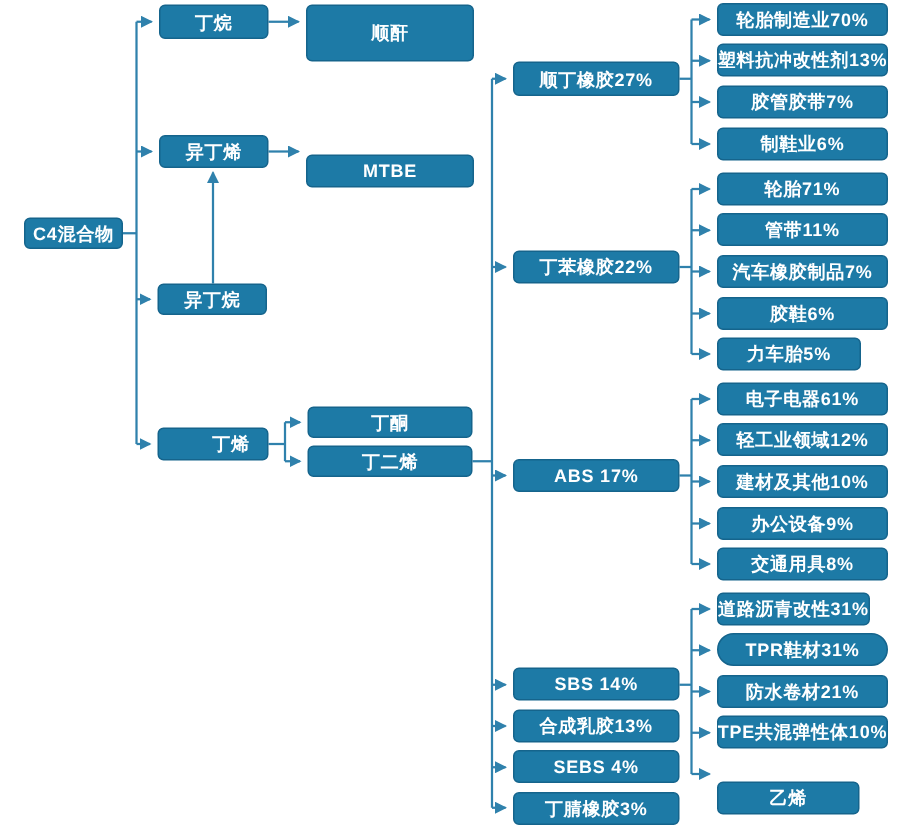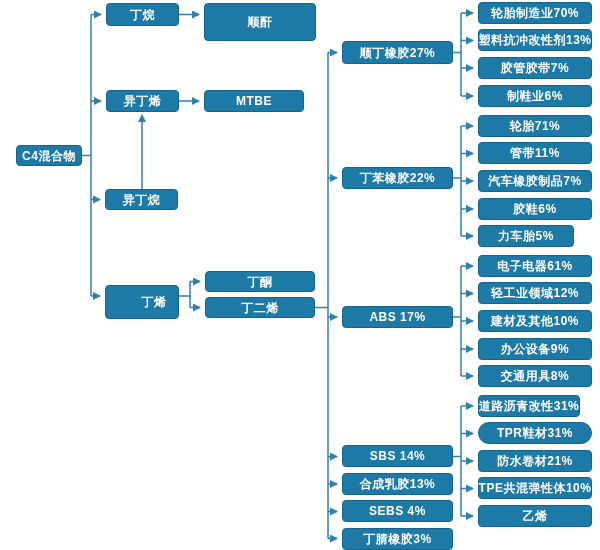--- a/index.html
+++ b/index.html
@@ -112,24 +112,24 @@
       <path d="M461 488.5 H473" marker-end="url(#arr)"></path>
       <path d="M461 516 H473" marker-end="url(#arr)"></path>
     </g>
   </svg>
 
   <div class="node" style="left:16px;top:145px;width:66px;height:21px;">C4混合物</div>
 
   <div class="node" style="left:106px;top:3px;width:73px;height:23px;">丁烷</div>
   <div class="node" style="left:106px;top:90px;width:73px;height:22px;">异丁烯</div>
   <div class="node" style="left:105px;top:189px;width:73px;height:21px;">异丁烷</div>
-  <div class="node" style="left:105px;top:285px;width:74px;height:34px;padding-left:24px;">丁烯</div>
+  <div class="node" style="left:105px;top:285px;width:74px;height:22px;padding-left:24px;">丁烯</div>
 
   <div class="node" style="left:204px;top:3px;width:112px;height:38px;">顺酐</div>
-  <div class="node" style="left:204px;top:90px;width:100px;height:22px;">MTBE</div>
+  <div class="node" style="left:204px;top:103px;width:112px;height:22px;">MTBE</div>
   <div class="node" style="left:205px;top:271px;width:110px;height:21px;">丁酮</div>
   <div class="node" style="left:205px;top:297px;width:110px;height:21px;">丁二烯</div>
 
   <div class="node" style="left:342px;top:41px;width:111px;height:23px;">顺丁橡胶27%</div>
   <div class="node" style="left:342px;top:167px;width:111px;height:22px;">丁苯橡胶22%</div>
   <div class="node" style="left:342px;top:306px;width:111px;height:22px;">ABS 17%</div>
   <div class="node" style="left:342px;top:445px;width:111px;height:22px;">SBS 14%</div>
   <div class="node" style="left:342px;top:473px;width:111px;height:22px;">合成乳胶13%</div>
   <div class="node" style="left:342px;top:500px;width:111px;height:22px;">SEBS 4%</div>
   <div class="node" style="left:342px;top:528px;width:111px;height:22px;">丁腈橡胶3%</div>
@@ -148,15 +148,15 @@
   <div class="node" style="left:478px;top:255px;width:114px;height:22px;">电子电器61%</div>
   <div class="node" style="left:478px;top:282px;width:114px;height:22px;">轻工业领域12%</div>
   <div class="node" style="left:478px;top:310px;width:114px;height:22px;">建材及其他10%</div>
   <div class="node" style="left:478px;top:338px;width:114px;height:22px;">办公设备9%</div>
   <div class="node" style="left:478px;top:365px;width:114px;height:22px;">交通用具8%</div>
 
   <div class="node" style="left:478px;top:395px;width:102px;height:22px;">道路沥青改性31%</div>
   <div class="node" style="left:478px;top:422px;width:114px;height:22px;border-radius:11px;">TPR鞋材31%</div>
   <div class="node" style="left:478px;top:450px;width:114px;height:22px;">防水卷材21%</div>
   <div class="node" style="left:478px;top:477px;width:114px;height:22px;">TPE共混弹性体10%</div>
-  <div class="node" style="left:478px;top:505px;width:114px;height:22px;">乙烯</div>
+  <div class="node" style="left:478px;top:521px;width:95px;height:22px;">乙烯</div>
 
 </div>
 
 </body></html>

